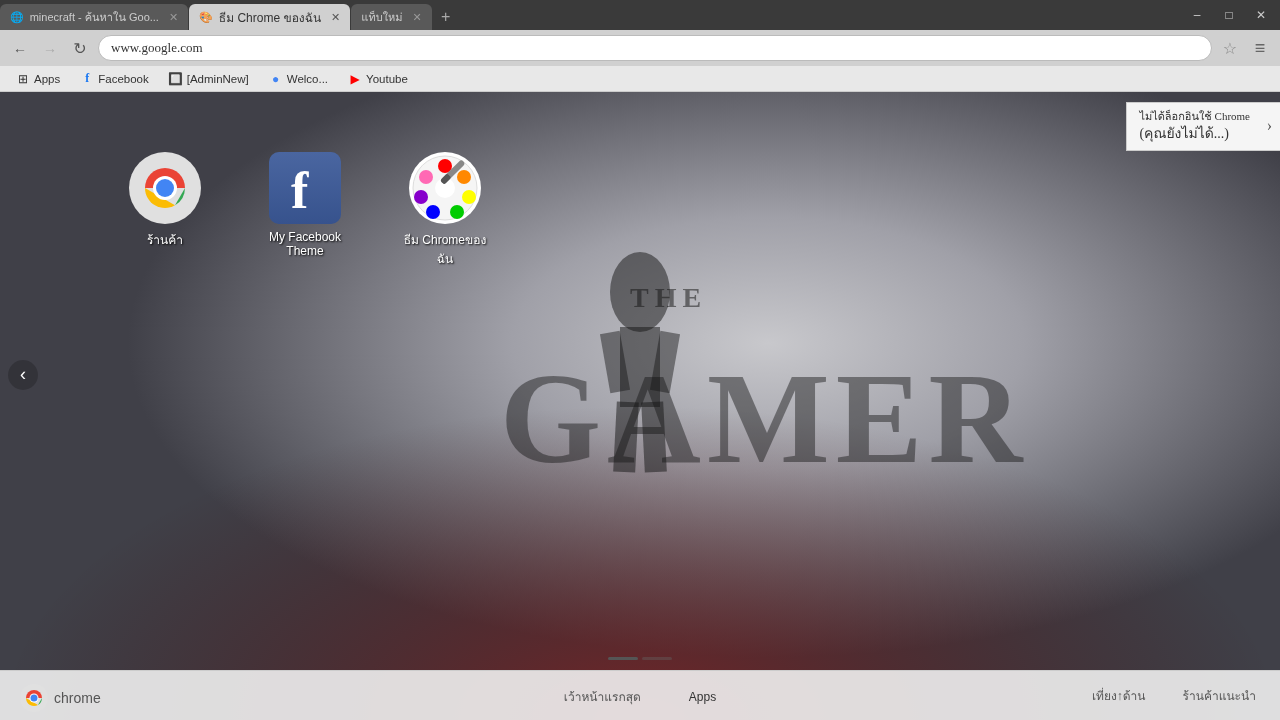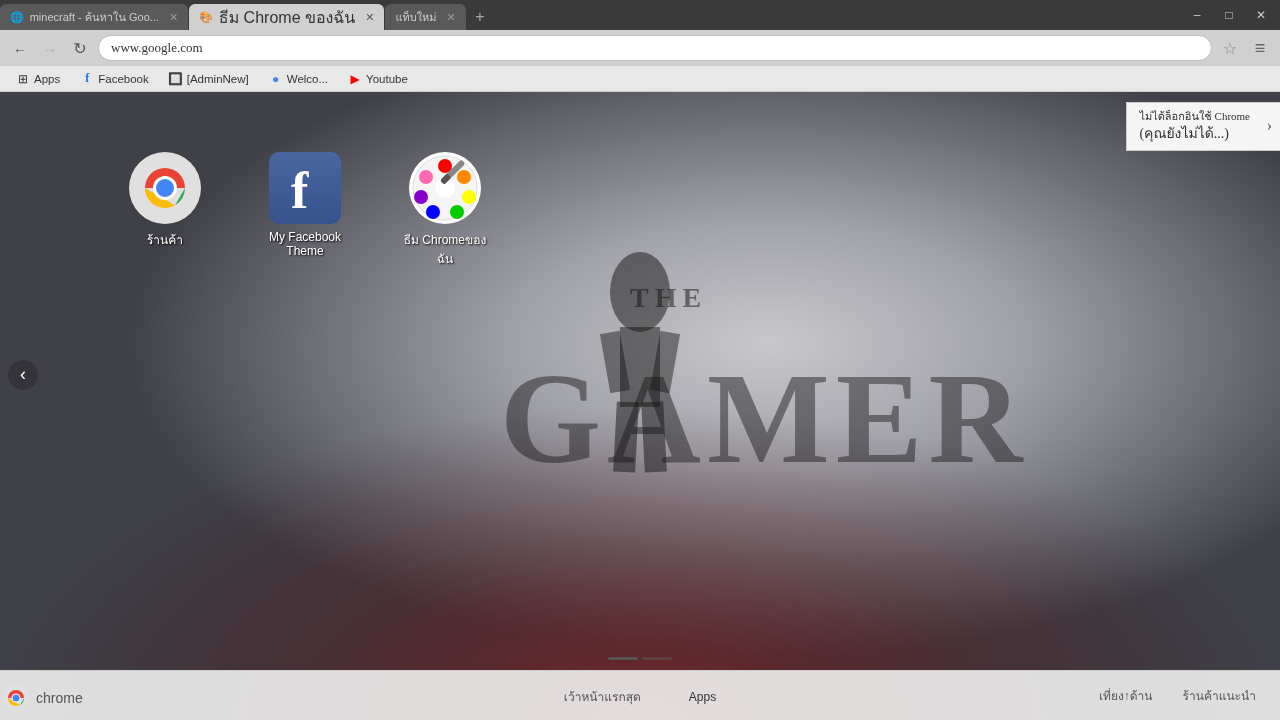--- a/index.html
+++ b/index.html
@@ -279,34 +279,34 @@
       color: #333;
     }
 
     .bottom-right {
       position: absolute;
       right: 16px;
       bottom: 0;
       height: 50px;
       display: flex;
       align-items: center;
-      gap: 14px;
+      gap: 21px;
     }
     .bottom-right-btn {
       font-size: 12px;
       color: #555;
       cursor: pointer;
       padding: 4px 8px;
       border-radius: 3px;
     }
 
     
     .chrome-bottom {
       position: absolute;
-      left: 2px;
+      left: 20px;
       bottom: 8px;
       display: flex;
       align-items: center;
       gap: 6px;
     }
 
     
     .indicator-line {
       position: absolute;
       bottom: 60px;
@@ -332,21 +332,21 @@
   <div class="tabs-container">
 
     <div class="tab">
       <span style="font-size:11px;">🌐</span>
       <span style="max-width:140px;overflow:hidden;text-overflow:ellipsis;white-space:nowrap;font-size:11px;">minecraft - ค้นหาใน Goo...</span>
       <span class="tab-close">✕</span>
     </div>
 
     <div class="tab active">
       <span style="font-size:11px;">🎨</span>
-      <span style="max-width:140px;overflow:hidden;text-overflow:ellipsis;white-space:nowrap;font-size:16px;">ธีม Chrome ของฉัน</span>
+      <span style="max-width:140px;overflow:hidden;text-overflow:ellipsis;white-space:nowrap;font-size:12px;">ธีม Chrome ของฉัน</span>
       <span class="tab-close">✕</span>
     </div>
 
     <div class="tab">
       <span style="font-size:11px;">แท็บใหม่</span>
       <span class="tab-close">✕</span>
     </div>
     <button class="new-tab-btn">+</button>
   </div>
   <div class="window-controls">

